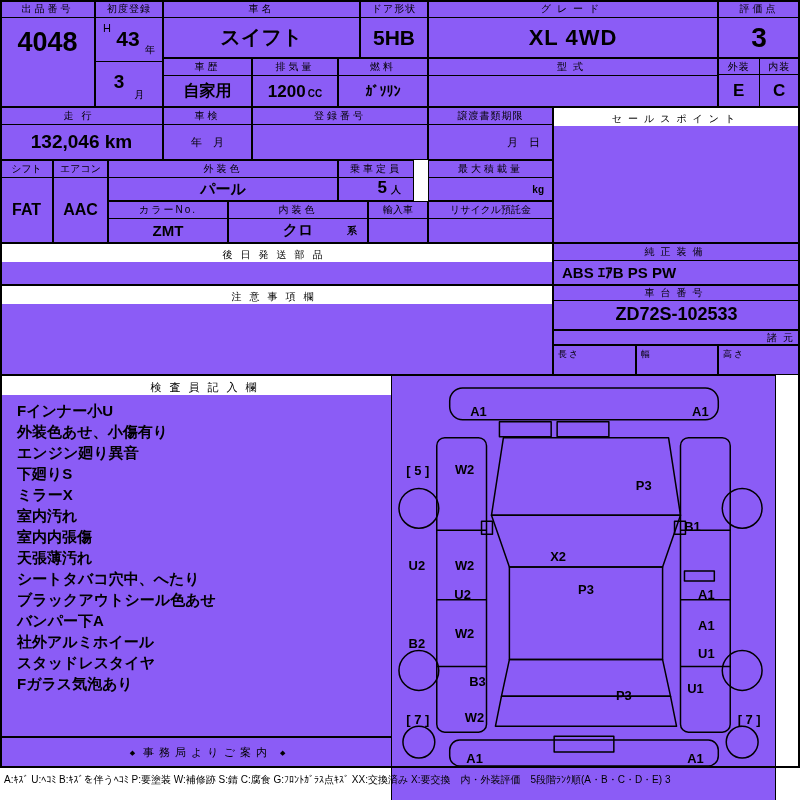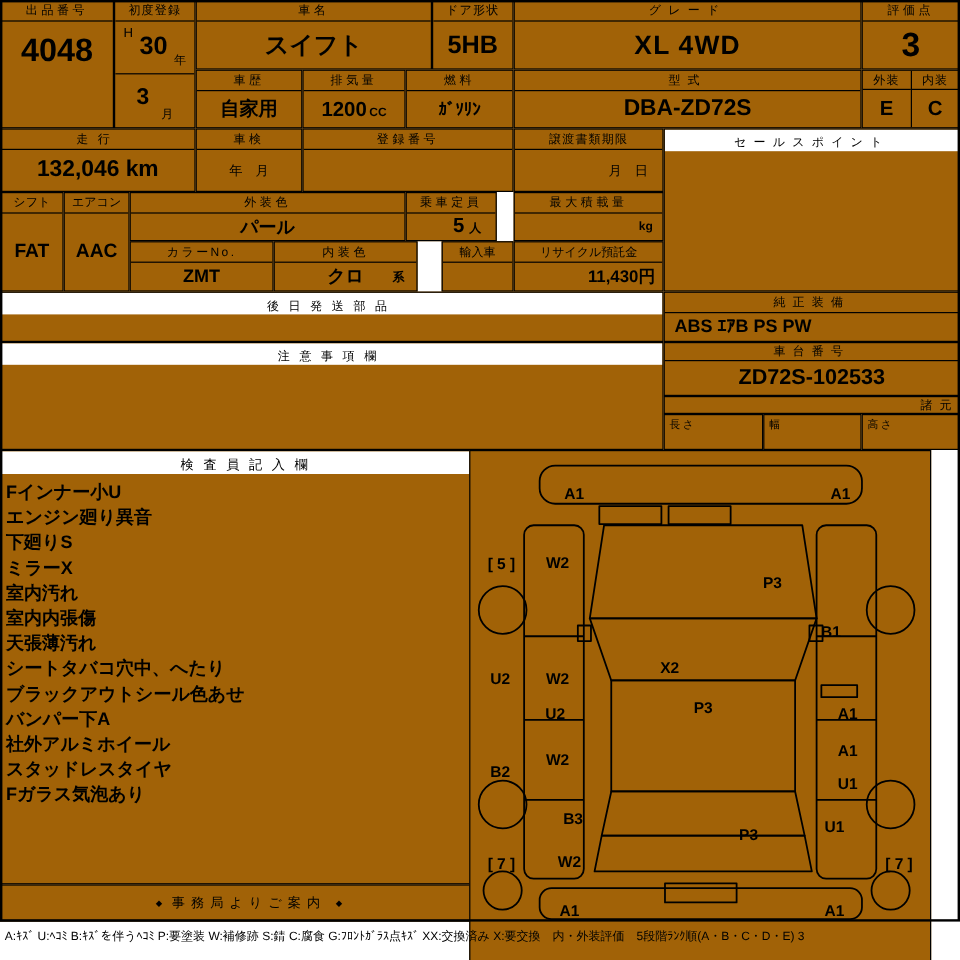--- a/index.html
+++ b/index.html
@@ -1,50 +1,50 @@
 <!DOCTYPE html>
 <html><head>
 <meta charset="utf-8">
 <style>
   *{margin:0;padding:0;box-sizing:border-box}
   html,body{width:800px;height:800px}
   body{position:relative;background:#fff;color:#000;font-family:"Liberation Sans","DejaVu Sans",sans-serif;font-size:12px;overflow:hidden}
   .sheet-border{position:absolute;left:0;top:0;width:800px;height:768px;border:2px solid #000;pointer-events:none;z-index:5}
-  .cell{position:absolute;border:1px solid #000;background:#a16207;overflow:hidden}
+  .cell{position:absolute;border:1px solid #000;background:#8b5cf6;overflow:hidden}
   .hdr{height:17px;display:flex;align-items:center;justify-content:center;font-size:10px;letter-spacing:3px;border-bottom:1px solid #000;white-space:nowrap}
   .hdr.plain{border-bottom:none;height:auto;padding:4px 0 0;background:#fff}
   .val{display:flex;align-items:center;justify-content:center;font-weight:bold;white-space:nowrap}
   .unit{font-size:10px;font-weight:bold}
   .fr-row1{height:44px;border-bottom:1px solid #000;display:flex;padding:0 7px}
   .fr-era{font-size:11px;padding-top:4px}
   .fr-year{flex:1;text-align:center;font-size:21px;font-weight:bold;line-height:42px}
   .fr-yunit{font-size:10px;align-self:flex-end;padding-bottom:4px}
   .fr-row2{height:44px;display:flex;justify-content:center;gap:10px}
   .fr-month{font-size:19px;font-weight:bold;line-height:40px}
-  .notes{padding:5px 4px}
+  .notes{padding:5px 16px}
   .note-line{font-size:15px;font-weight:600;line-height:21px;white-space:nowrap}
   .spec-label{position:absolute;top:2px;left:4px;font-size:9px;letter-spacing:2px}
   .legend{position:absolute;left:4px;top:773px;width:794px;font-size:10px;white-space:nowrap}
   svg text{font-family:"Liberation Sans","DejaVu Sans",sans-serif;font-weight:bold;font-size:13px}
 </style>
 </head>
 <body>
 
 <div class="sheet-border"></div>
 
 <div class="cell" style="left:0;top:0;width:95px;height:107px">
   <div class="hdr">出品番号</div>
   <div class="val" style="height:48px;font-size:27px">4048</div>
 </div>
 
 <div class="cell" style="left:95px;top:0;width:68px;height:107px">
   <div class="hdr" style="letter-spacing:1px">初度登録</div>
   <div class="fr-row1">
     <span class="fr-era">H</span>
-    <span class="fr-year">30</span>
+    <span class="fr-year">43</span>
     <span class="fr-yunit">年</span>
   </div>
   <div class="fr-row2">
     <span class="fr-month">3</span>
     <span class="fr-yunit">月</span>
   </div>
 </div>
 
 <div class="cell" style="left:163px;top:0;width:197px;height:58px">
   <div class="hdr">車名</div>
@@ -79,21 +79,20 @@
   </div>
 </div>
 
 <div class="cell" style="left:338px;top:58px;width:90px;height:49px">
   <div class="hdr">燃料</div>
   <div class="val" style="height:30px;font-size:14px">ｶﾞｿﾘﾝ</div>
 </div>
 
 <div class="cell" style="left:428px;top:58px;width:290px;height:49px">
   <div class="hdr" style="letter-spacing:6px">型式</div>
-  <div class="val" style="height:30px;font-size:19px">DBA-ZD72S</div>
 </div>
 
 <div class="cell" style="left:718px;top:58px;width:82px;height:49px">
   <div style="display:flex;height:100%">
     <div style="flex:1;border-right:1px solid #000;display:flex;flex-direction:column">
       <div class="hdr" style="letter-spacing:1px;height:16px">外装</div>
       <div class="val" style="flex:1;font-size:17px">E</div>
     </div>
     <div style="flex:1;display:flex;flex-direction:column">
       <div class="hdr" style="letter-spacing:1px;height:16px">内装</div>
@@ -154,36 +153,35 @@
   <div class="val" style="height:22px;justify-content:flex-end;padding-right:8px;font-weight:normal">
     <span class="unit">kg</span>
   </div>
 </div>
 
 <div class="cell" style="left:108px;top:201px;width:120px;height:42px">
   <div class="hdr" style="letter-spacing:2px">カラーNo.</div>
   <div class="val" style="height:23px;font-size:15px">ZMT</div>
 </div>
 
-<div class="cell" style="left:228px;top:201px;width:120px;height:42px">
+<div class="cell" style="left:228px;top:201px;width:140px;height:42px">
   <div class="hdr">内装色</div>
   <div class="val" style="height:23px;font-size:15px;position:relative">
     <span>クロ</span>
     <span class="unit" style="position:absolute;right:10px">系</span>
   </div>
 </div>
 
 <div class="cell" style="left:368px;top:201px;width:60px;height:42px">
   <div class="hdr" style="letter-spacing:0">輸入車</div>
   <div class="val" style="height:23px"></div>
 </div>
 
 <div class="cell" style="left:428px;top:201px;width:125px;height:42px">
   <div class="hdr" style="letter-spacing:0">リサイクル預託金</div>
-  <div class="val" style="height:23px;font-size:14px;justify-content:flex-end;padding-right:6px">11,430円</div>
 </div>
 
 <div class="cell" style="left:0;top:243px;width:553px;height:42px">
   <div class="hdr plain" style="letter-spacing:8px">後日発送部品</div>
 </div>
 
 <div class="cell" style="left:553px;top:243px;width:247px;height:42px">
   <div class="hdr" style="letter-spacing:6px">純正装備</div>
   <div class="val" style="height:23px;font-size:15px;justify-content:flex-start;padding-left:8px">ABS ｴｱB PS PW</div>
 </div>
@@ -208,20 +206,21 @@
   <span class="spec-label">幅</span>
 </div>
 <div class="cell" style="left:718px;top:345px;width:82px;height:30px">
   <span class="spec-label">高さ</span>
 </div>
 
 <div class="cell" style="left:0;top:375px;width:415px;height:362px">
   <div class="hdr plain" style="letter-spacing:8px;font-size:11px">検査員記入欄</div>
   <div class="notes">
       <div class="note-line">Fインナー小U</div>
+      <div class="note-line">外装色あせ、小傷有り</div>
       <div class="note-line">エンジン廻り異音</div>
       <div class="note-line">下廻りS</div>
       <div class="note-line">ミラーX</div>
       <div class="note-line">室内汚れ</div>
       <div class="note-line">室内内張傷</div>
       <div class="note-line">天張薄汚れ</div>
       <div class="note-line">シートタバコ穴中、へたり</div>
       <div class="note-line">ブラックアウトシール色あせ</div>
       <div class="note-line">バンパー下A</div>
       <div class="note-line">社外アルミホイール</div>

